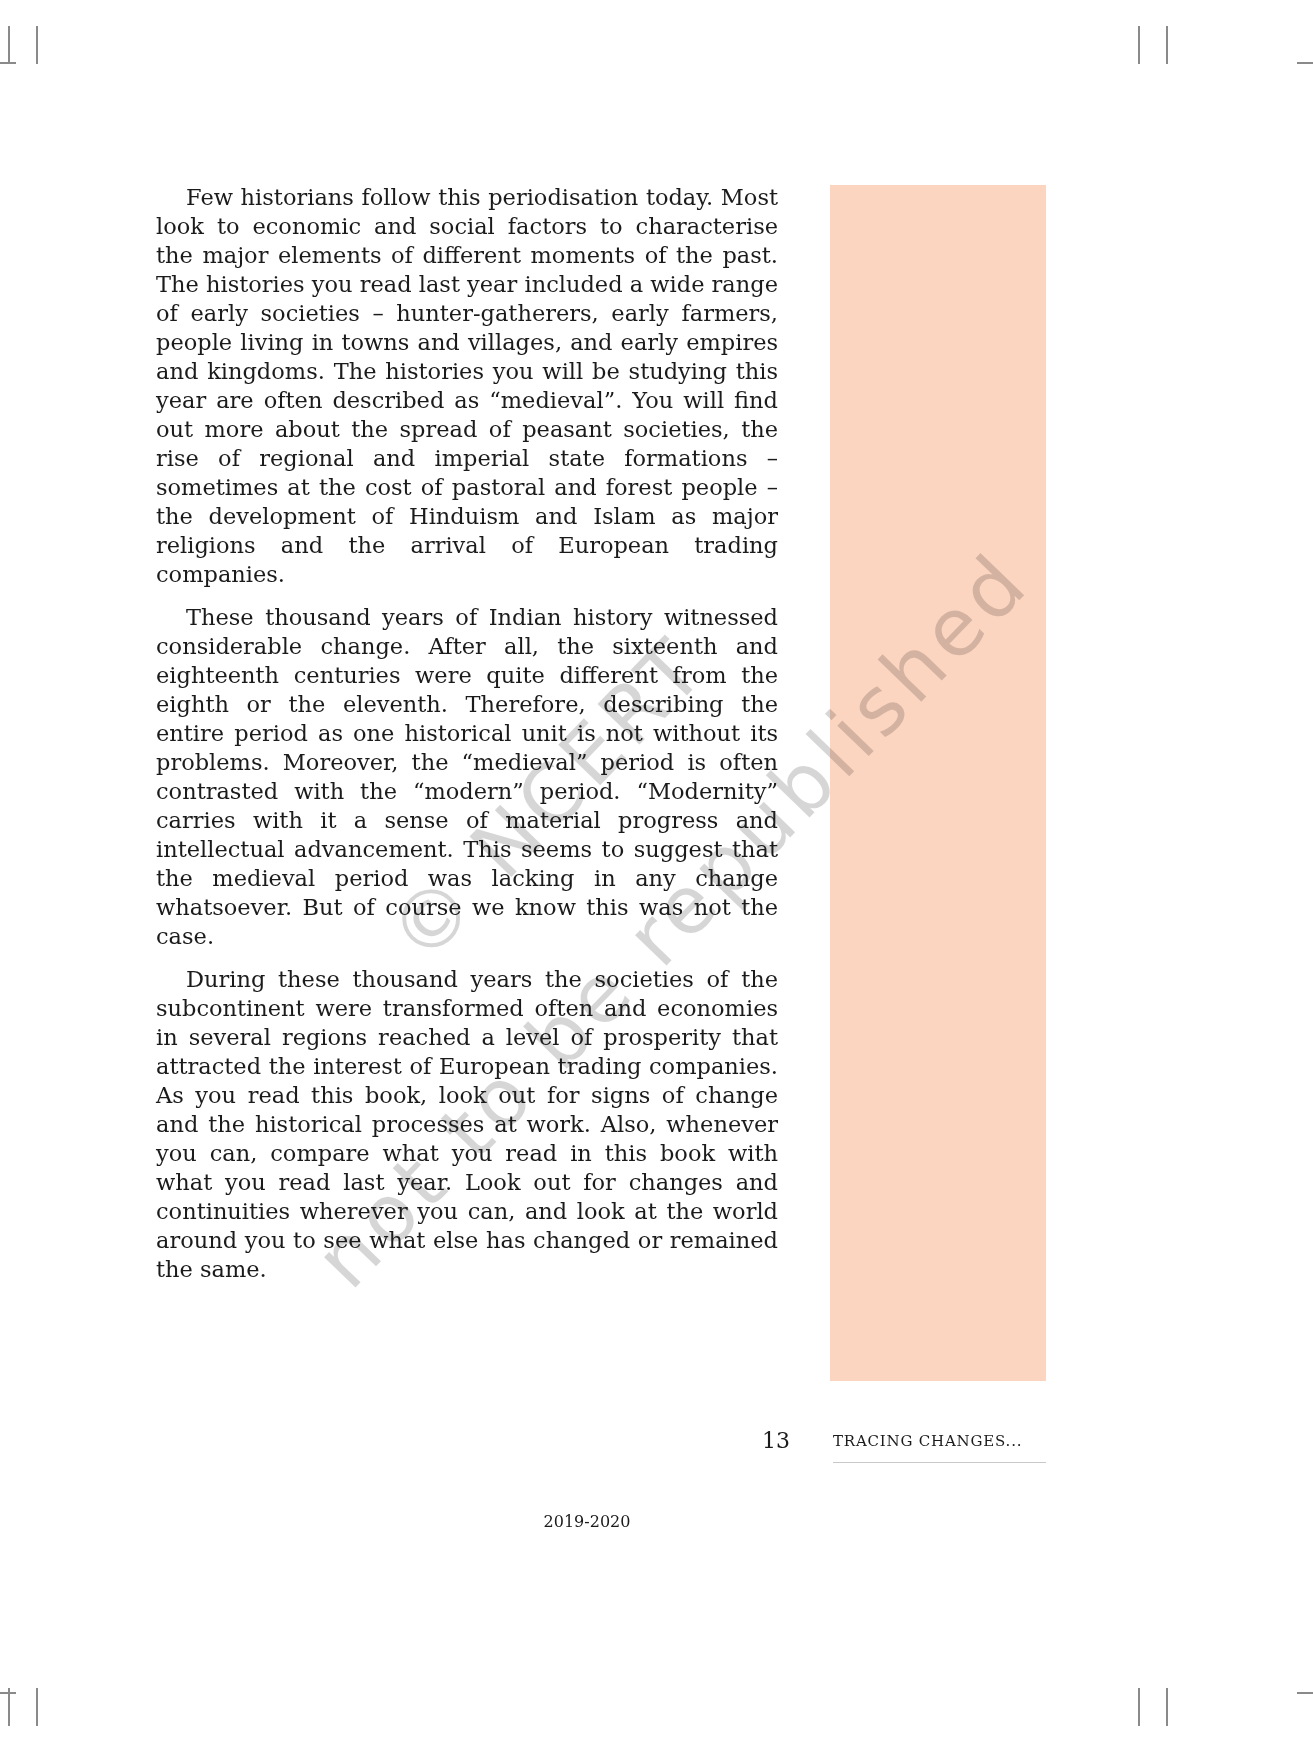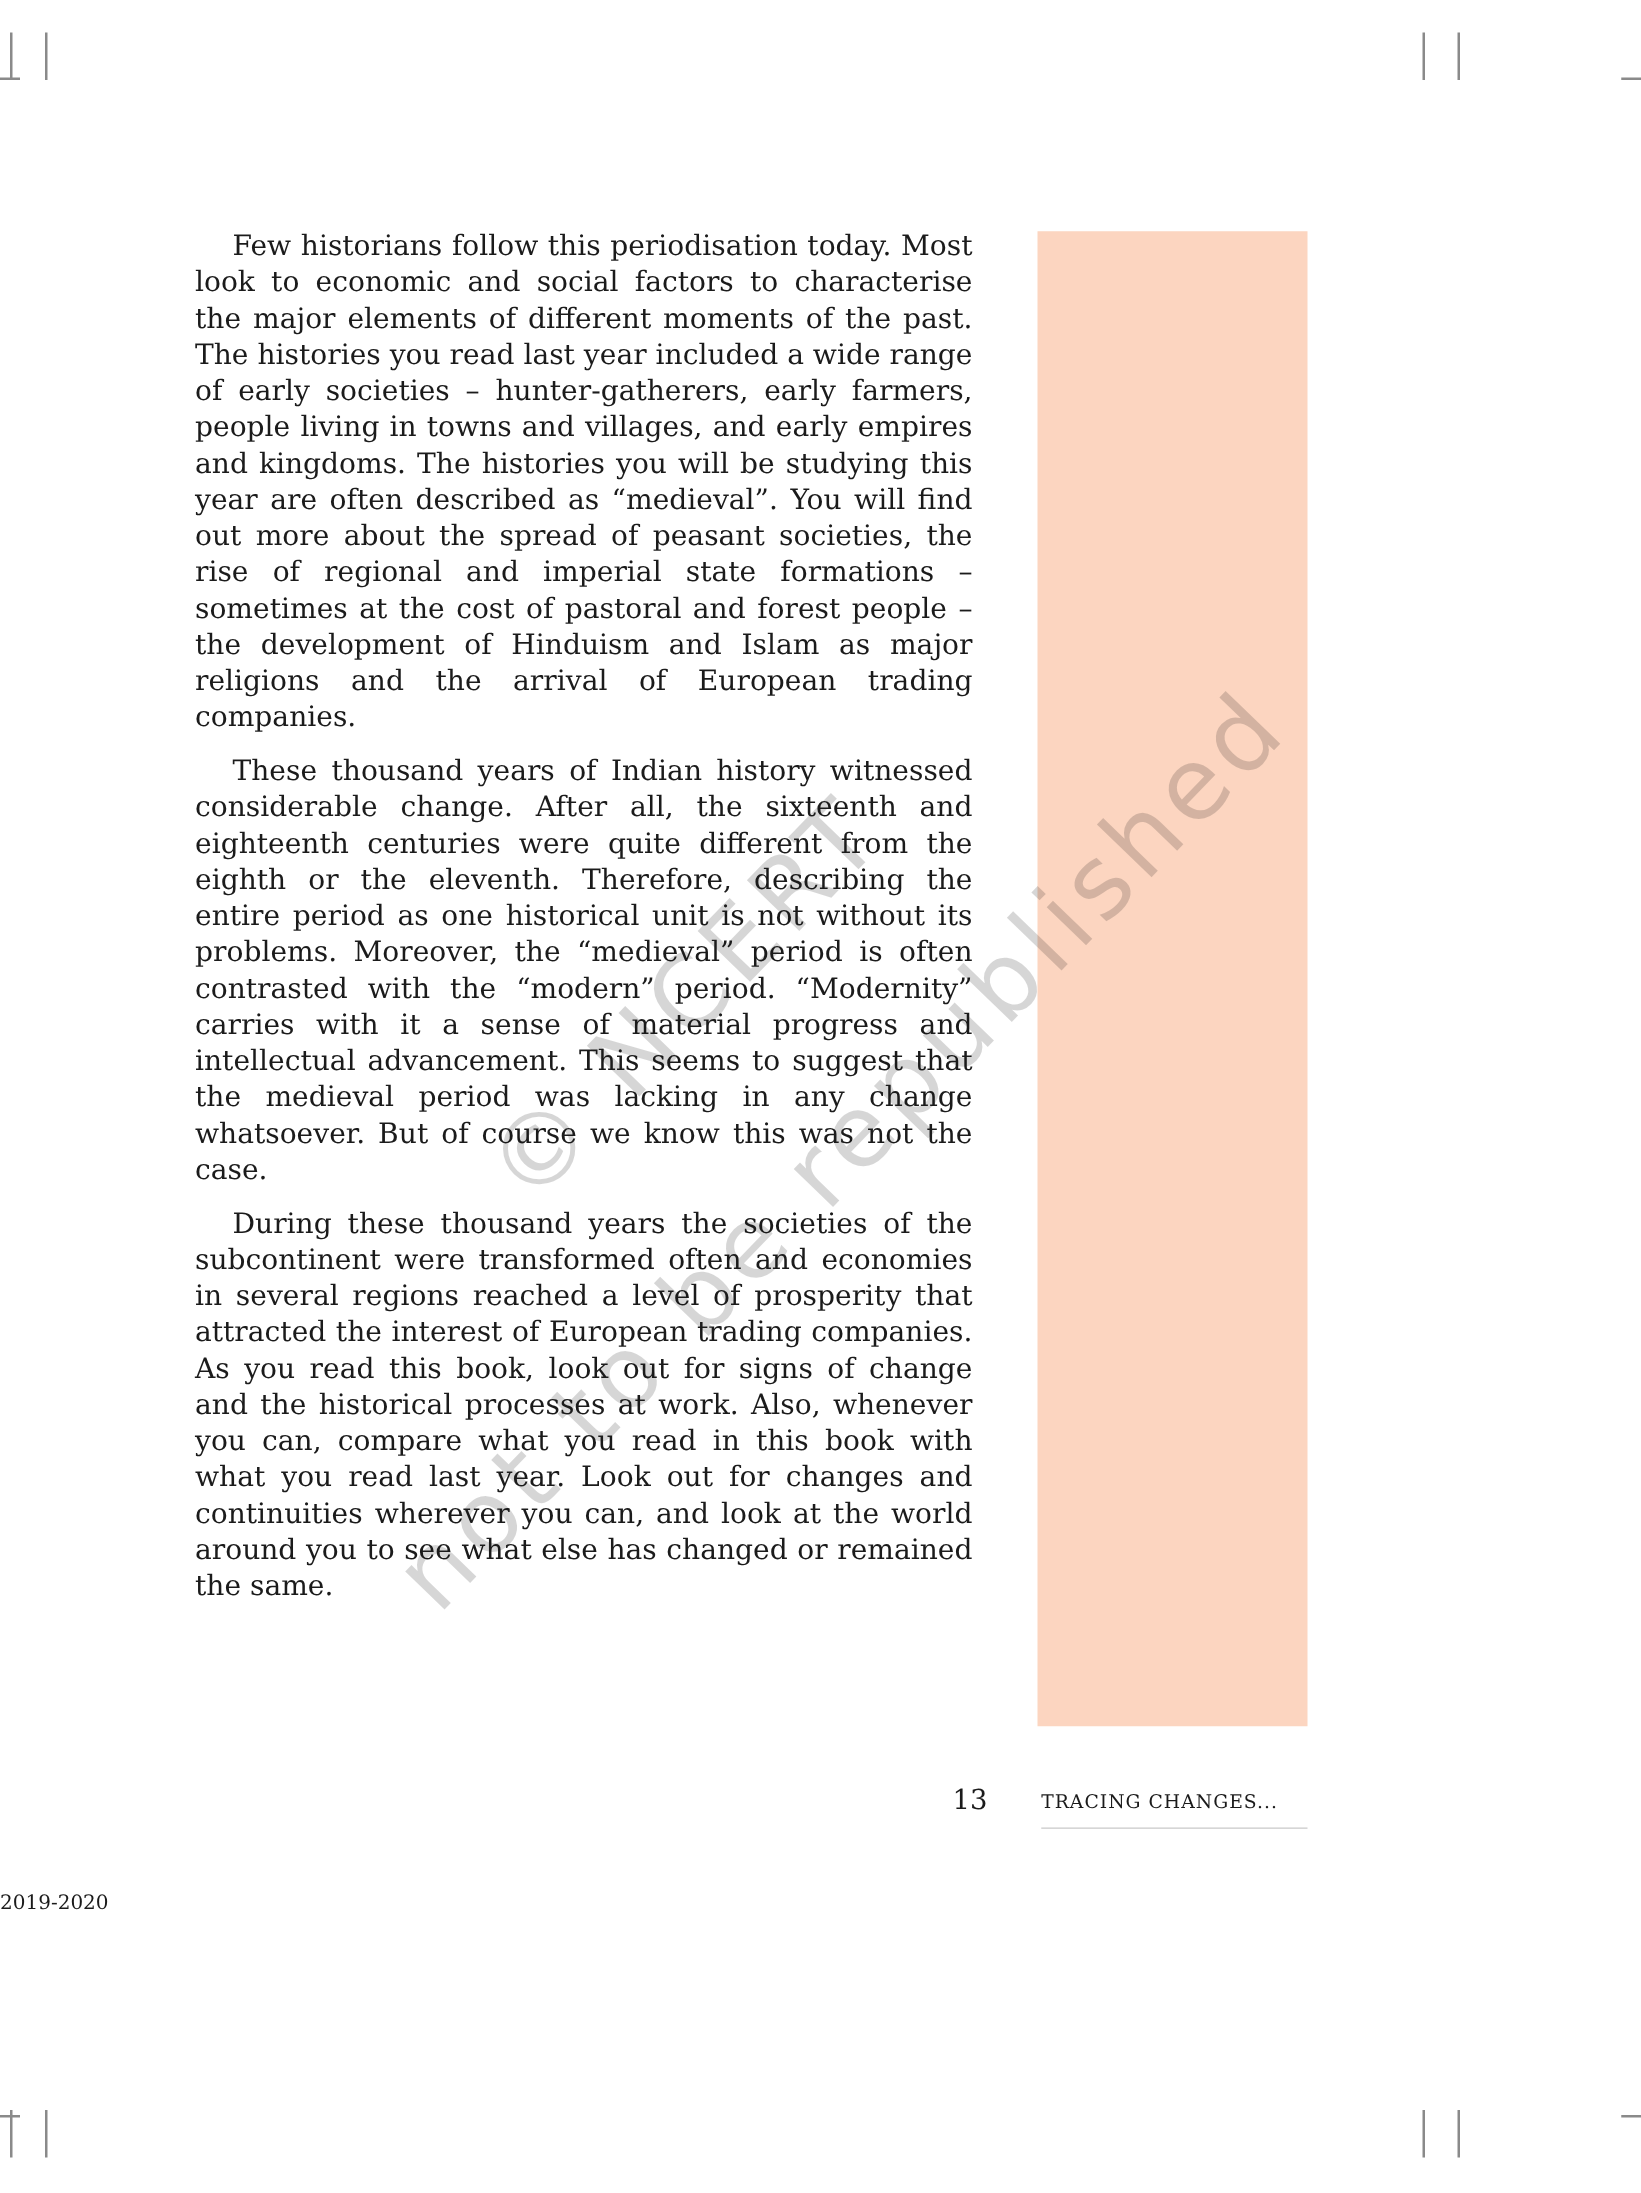--- a/index.html
+++ b/index.html
@@ -111,20 +111,21 @@
     height: 1px;
     background: #c9c9c9;
   }
 
   
   .edition-year {
     position: absolute;
     top: 1512px;
     left: 0;
     width: 1174px;
+    text-align: center;
     font-size: 16px;
     color: #1b1b1b;
     z-index: 2;
   }
 </style>
 </head>
 <body>
 
 <div class="sheet">
 

